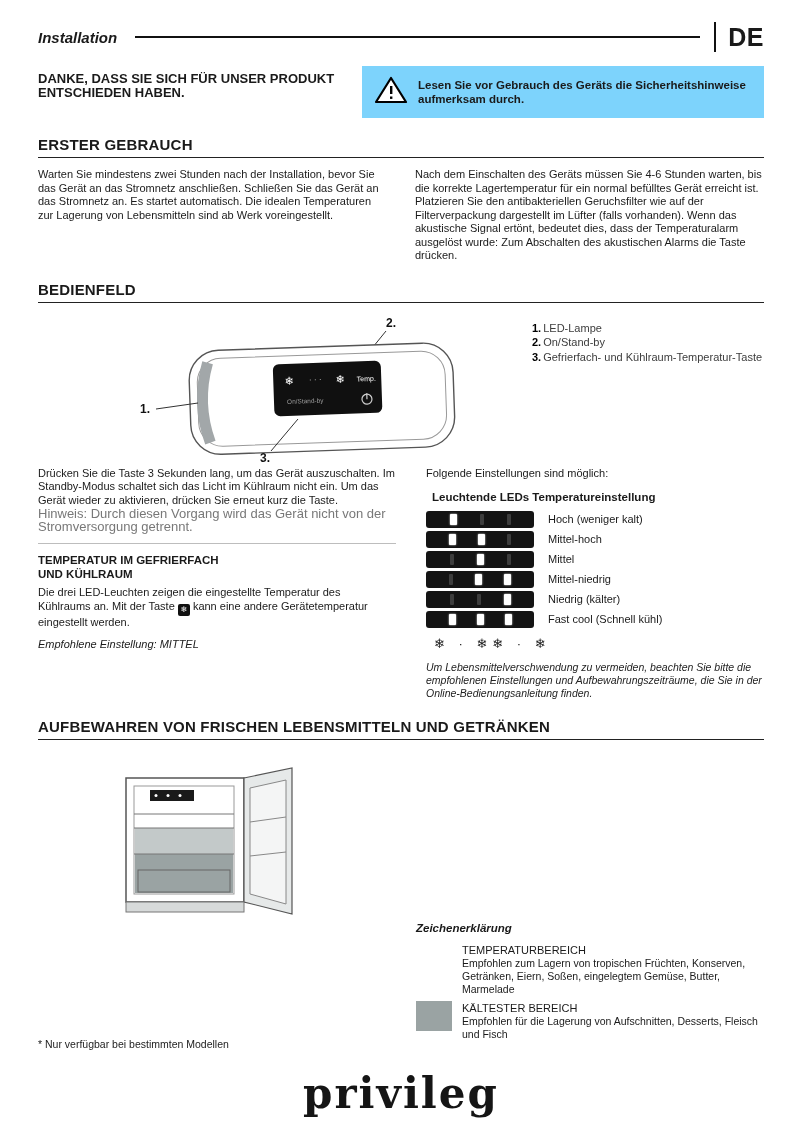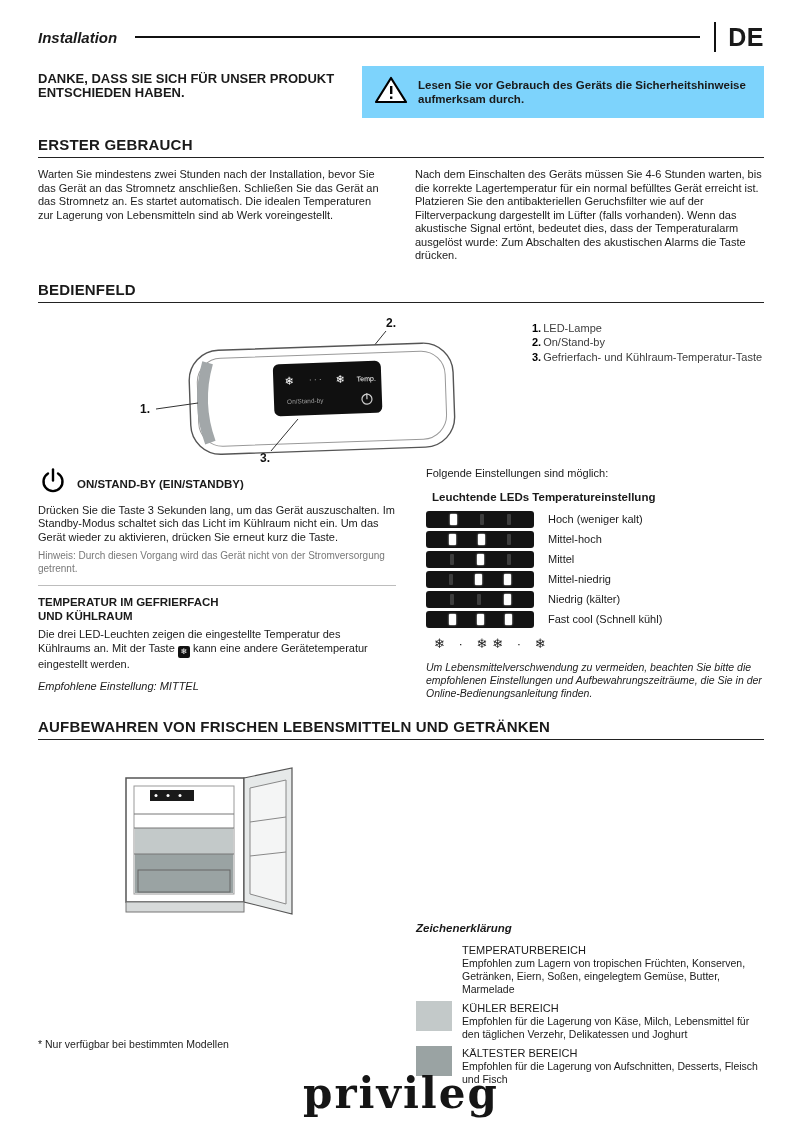--- a/index.html
+++ b/index.html
@@ -33,21 +33,21 @@
   .panel-legend { margin-left:auto; width:232px; font-size:11px; line-height:14.5px; padding-top:8px; color:#3c3c3c; }
   .panel-legend .item { padding-left:18px; text-indent:-18px; }
   .lg-num { font-weight:bold; color:#000; margin-right:2px; }
 
   .cp-cols { display:flex; gap:30px; margin-top:2px; }
   .cp-left { width:358px; flex:none; }
   .cp-right { flex:1; }
   .osb-head { display:flex; align-items:center; gap:9px; margin-bottom:3px; }
   .osb-title { font-weight:bold; font-size:11.5px; }
   .body-text { font-size:11px; line-height:13.5px; }
-  .note { color:#787878; font-size:10px; line-height:13px; margin-top:5px; }
+  .note { color:#787878; font-size:13px; line-height:13px; }
   .col-divider { border-top:1px solid #bdbdbd; margin:10px 0 9px; }
   .sub-head { font-weight:bold; font-size:11.5px; line-height:14px; margin-bottom:5px; }
   .recommended { font-style:italic; font-size:11px; margin-top:9px; }
   .btn-icon { display:inline-block; width:12px; height:12px; background:#111; color:#fff; font-size:8px; line-height:12px; text-align:center; border-radius:2px; vertical-align:-2px; }
 
   
   .settings-intro { font-size:11px; margin-bottom:12px; }
   .settings-title { font-weight:bold; font-size:11.5px; margin:0 0 8px 6px; }
   .led-row { display:flex; align-items:center; margin-bottom:3px; }
   .led-box { width:108px; height:17px; background:#141414; border-radius:3px; display:flex; align-items:center; justify-content:space-around; padding:0 12px; flex:none; }
@@ -137,29 +137,20 @@
       <div class="panel-legend">
         <div class="item"><span class="lg-num">1.</span><span>LED-Lampe</span></div>
         <div class="item"><span class="lg-num">2.</span><span>On/Stand-by</span></div>
         <div class="item"><span class="lg-num">3.</span><span>Gefrierfach- und Kühlraum-Temperatur-Taste</span></div>
       </div>
     </div>
 
     <div class="cp-cols">
 
       <div class="cp-left">
-        <div class="osb-head">
-          <span>
-            <svg width="30" height="30" viewBox="0 0 30 30">
-              <path d="M10 6.5 A 9.5 9.5 0 1 0 20 6.5" fill="none" stroke="#000" stroke-width="2.4" stroke-linecap="round"></path>
-              <line x1="15" y1="2.5" x2="15" y2="13.5" stroke="#000" stroke-width="2.4" stroke-linecap="round"></line>
-            </svg>
-          </span>
-          <span class="osb-title">ON/STAND-BY (EIN/STANDBY)</span>
-        </div>
         <p class="body-text">Drücken Sie die Taste 3 Sekunden lang, um das Gerät auszuschalten. Im Standby-Modus schaltet sich das Licht im Kühlraum nicht ein. Um das Gerät wieder zu aktivieren, drücken Sie erneut kurz die Taste.</p>
         <p class="note">Hinweis: Durch diesen Vorgang wird das Gerät nicht von der Stromversorgung getrennt.</p>
 
         <div class="col-divider"></div>
 
         <div class="sub-head">
           <div>TEMPERATUR IM GEFRIERFACH</div>
           <div>UND KÜHLRAUM</div>
         </div>
         <p class="body-text"><span>Die drei LED-Leuchten zeigen die eingestellte Temperatur des Kühlraums an. Mit der Taste</span>
@@ -255,27 +246,20 @@
         <div class="legend-title">Zeichenerklärung</div>
 
         <div class="zone-item">
           <span class="zone-swatch" style="background: rgb(255, 255, 255);"></span>
           <div>
             <div class="zone-title">TEMPERATURBEREICH</div>
             <div class="zone-desc">Empfohlen zum Lagern von tropischen Früchten, Konserven, Getränken, Eiern, Soßen, eingelegtem Gemüse, Butter, Marmelade</div>
           </div>
         </div>
 
-        <div class="zone-item">
-          <span class="zone-swatch" style="background: rgb(195, 201, 201);"></span>
-          <div>
-            <div class="zone-title">KÜHLER BEREICH</div>
-            <div class="zone-desc">Empfohlen für die Lagerung von Käse, Milch, Lebensmittel für den täglichen Verzehr, Delikatessen und Joghurt</div>
-          </div>
-        </div>
 
         <div class="zone-item">
           <span class="zone-swatch" style="background: rgb(154, 163, 163);"></span>
           <div>
             <div class="zone-title">KÄLTESTER BEREICH</div>
             <div class="zone-desc">Empfohlen für die Lagerung von Aufschnitten, Desserts, Fleisch und Fisch</div>
           </div>
         </div>
       </div>
     </div>

